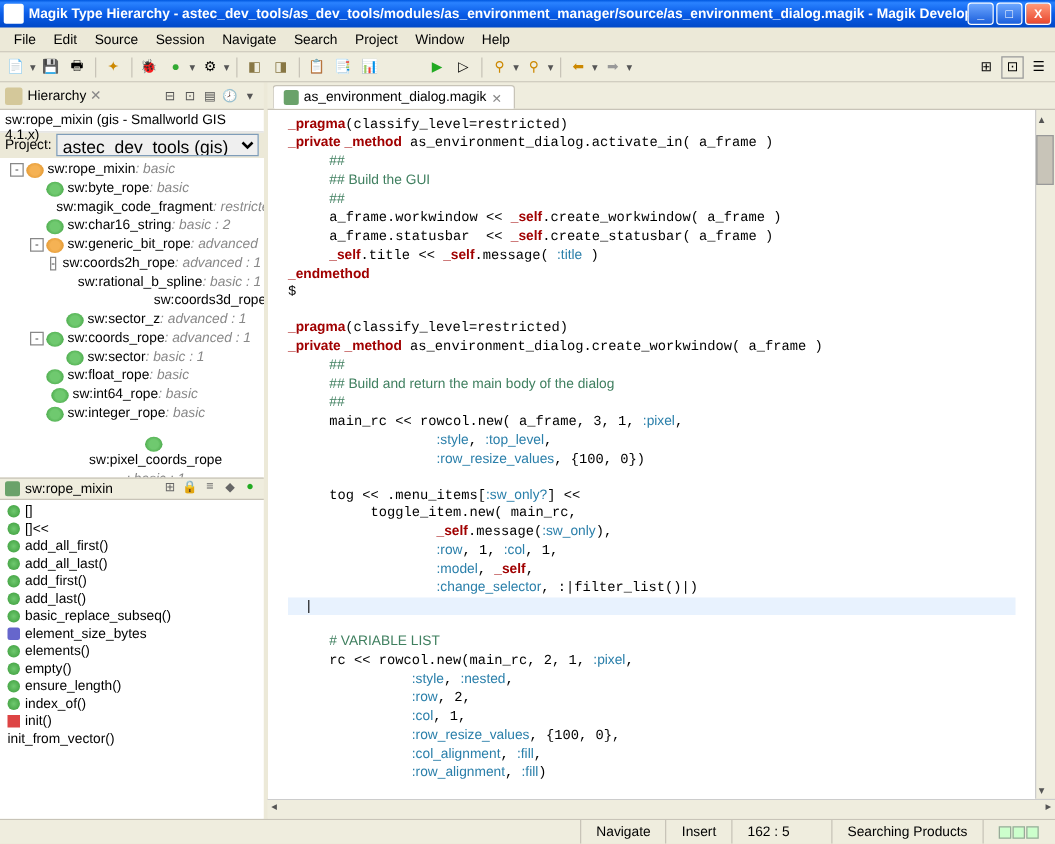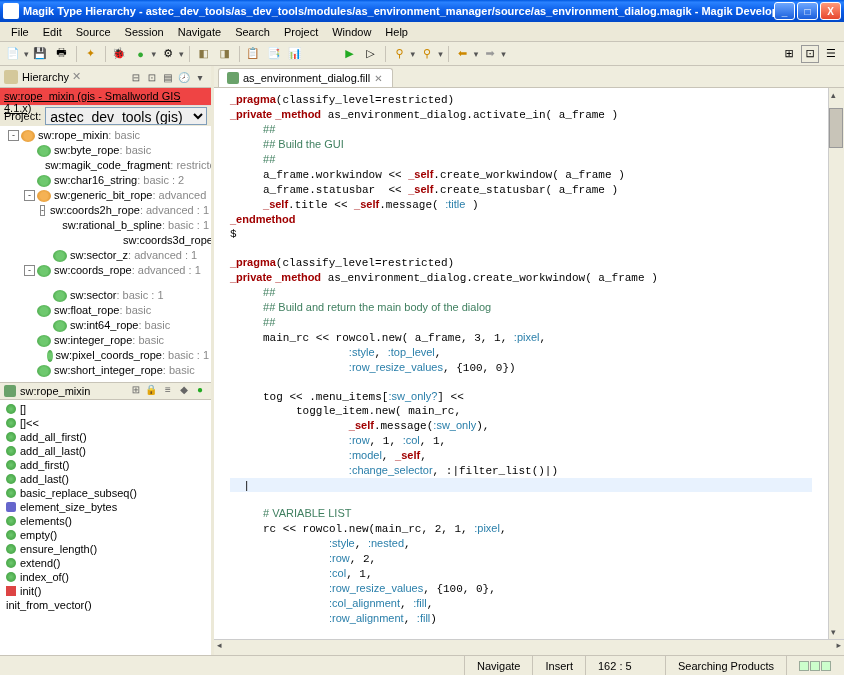--- a/index.html
+++ b/index.html
@@ -24,33 +24,33 @@
 
 .mainarea { display: flex; height: 589px; }
 .leftpane { width: 214px; display: flex; flex-direction: column; border-right: 3px solid #ece9d8; }
 .rightpane { flex: 1; display: flex; flex-direction: column; }
 
 .view-tab { height: 22px; background: #efedde; display: flex; align-items: center; border-bottom: 1px solid #c8c4b8; padding: 0 4px; font-size: 11px; }
 .view-tab .vicon { width: 14px; height: 14px; margin-right: 4px; background: #d4c89a; border-radius: 2px; }
 .view-tab .vspacer { flex: 1; }
 .view-tab .vbtn { width: 14px; height: 14px; margin-left: 2px; color: #555; font-size: 10px; text-align: center; line-height: 14px; border: 1px solid transparent; }
 
-.view-subtitle { height: 18px; background: #ef4444; padding: 2px 4px; font-size: 11px; border-bottom: 1px solid #ddd; text-decoration: underline; }
+.view-subtitle { height: 18px; background: #ffffff; padding: 2px 4px; font-size: 11px; border-bottom: 1px solid #ddd; }
 .proj-row { display: flex; align-items: center; padding: 2px 4px; height: 20px; }
 .proj-row select { flex: 1; height: 18px; font-size: 14px; border: 1px solid #7f9db9; }
 
 .tree { flex: 1; overflow: auto; background: #fff; font-size: 11px; line-height: 15px; padding: 2px 0; }
 .tree-row { display: flex; align-items: center; white-space: nowrap; padding: 0 2px; }
 .tree-row .twist { width: 11px; height: 11px; border: 1px solid #888; font-size: 9px; text-align: center; line-height: 9px; margin-right: 2px; color: #333; }
 .tree-row .twist.none { border: none; }
 .tree-row .ticon { width: 14px; height: 12px; margin-right: 3px; display: inline-block; }
 .ticon.green { background: radial-gradient(circle,#6fc96f 40%,#3a9a3a); border-radius: 50%; }
 .ticon.orange { background: radial-gradient(circle,#f5b254 40%,#d88a20); border-radius: 50%; }
 .tree-row .tlabel { color: #000; }
-.tree-row .tinfo { color: #888; }
+.tree-row .tinfo { color: #888; font-style: italic; }
 
 .lower-view { height: 18px; background: #efedde; border-top: 1px solid #c8c4b8; border-bottom: 1px solid #c8c4b8; display: flex; align-items: center; padding: 0 4px; font-size: 11px; }
 .lower-view .vspacer { flex: 1; }
 .lower-tool { width: 14px; height: 14px; margin-left: 2px; font-size: 10px; color: #666; text-align: center; }
 
 .outline { flex: 1; overflow: auto; background: #fff; font-size: 11px; line-height: 14px; padding: 2px 0; }
 .outline-row { display: flex; align-items: center; padding: 0 2px 0 6px; }
 .oicon { width: 10px; height: 10px; margin-right: 4px; }
 .oicon.green { background: radial-gradient(circle,#6fc96f,#3a9a3a); border-radius: 50%; }
 .oicon.red { background: #d44; }
@@ -211,45 +211,45 @@
           <span class="ticon green"></span>
           <span class="tlabel">sw:sector_z</span>
           <span class="tinfo"> : advanced : 1</span>
         </div>
         <div class="tree-row" style="padding-left: 24px;">
           <span class="twist">-</span>
           <span class="ticon green"></span>
           <span class="tlabel">sw:coords_rope</span>
           <span class="tinfo"> : advanced : 1</span>
         </div>
-        <div class="tree-row" style="padding-left: 40px; margin-top: 10px;">
+        <div class="tree-row" style="padding-left: 40px;">
           <span class="twist none"></span>
           <span class="ticon green"></span>
           <span class="tlabel">sw:sector</span>
           <span class="tinfo"> : basic : 1</span>
         </div>
         <div class="tree-row" style="padding-left: 24px;">
           <span class="twist none"></span>
           <span class="ticon green"></span>
           <span class="tlabel">sw:float_rope</span>
           <span class="tinfo"> : basic</span>
         </div>
-        <div class="tree-row" style="padding-left: 40px; text-align: center;">
+        <div class="tree-row" style="padding-left: 28px; text-align: center;">
           <span class="twist none"></span>
           <span class="ticon green"></span>
           <span class="tlabel">sw:int64_rope</span>
           <span class="tinfo"> : basic</span>
         </div>
         <div class="tree-row" style="padding-left: 24px;">
           <span class="twist none"></span>
           <span class="ticon green"></span>
           <span class="tlabel">sw:integer_rope</span>
           <span class="tinfo"> : basic</span>
         </div>
-        <div class="tree-row" style="padding-left: 40px;">
+        <div class="tree-row" style="padding-left: 40px; flex-direction: column;">
           <span class="twist none"></span>
           <span class="ticon green"></span>
           <span class="tlabel">sw:pixel_coords_rope</span>
           <span class="tinfo"> : basic : 1</span>
         </div>
         <div class="tree-row" style="padding-left: 24px;">
           <span class="twist none"></span>
           <span class="ticon green"></span>
           <span class="tlabel">sw:short_integer_rope</span>
           <span class="tinfo"> : basic</span>
@@ -306,41 +306,37 @@
         <div class="outline-row">
           <span class="oicon green"></span>
           <span>empty()</span>
         </div>
         <div class="outline-row">
           <span class="oicon green"></span>
           <span>ensure_length()</span>
         </div>
         <div class="outline-row">
           <span class="oicon green"></span>
-          <span>extend()</span>
-        </div>
-        <div class="outline-row">
-          <span class="oicon green"></span>
           <span>index_of()</span>
         </div>
         <div class="outline-row">
           <span class="oicon red"></span>
           <span>init()</span>
         </div>
         <div class="outline-row">
           <span>init_from_vector()</span>
         </div>
       </div>
   </div>
 
   <div class="rightpane">
     <div class="editor-tabs">
       <div class="etab">
         <div class="eicon"></div>
-        <span>as_environment_dialog.fill</span>
+        <span>as_environment_dialog.magik</span>
         <span class="eclose">✕</span>
       </div>
     </div>
     <div class="editor-wrap">
 <div class="editor"><span class="kwr">_pragma</span>(classify_level=restricted)
 <span class="kwr">_private _method</span> as_environment_dialog.activate_in( a_frame )
      <span class="cmt">##</span>
      <span class="cmt">## Build the GUI</span>
      <span class="cmt">##</span>
      a_frame.workwindow &lt;&lt; <span class="kwr">_self</span>.create_workwindow( a_frame )

